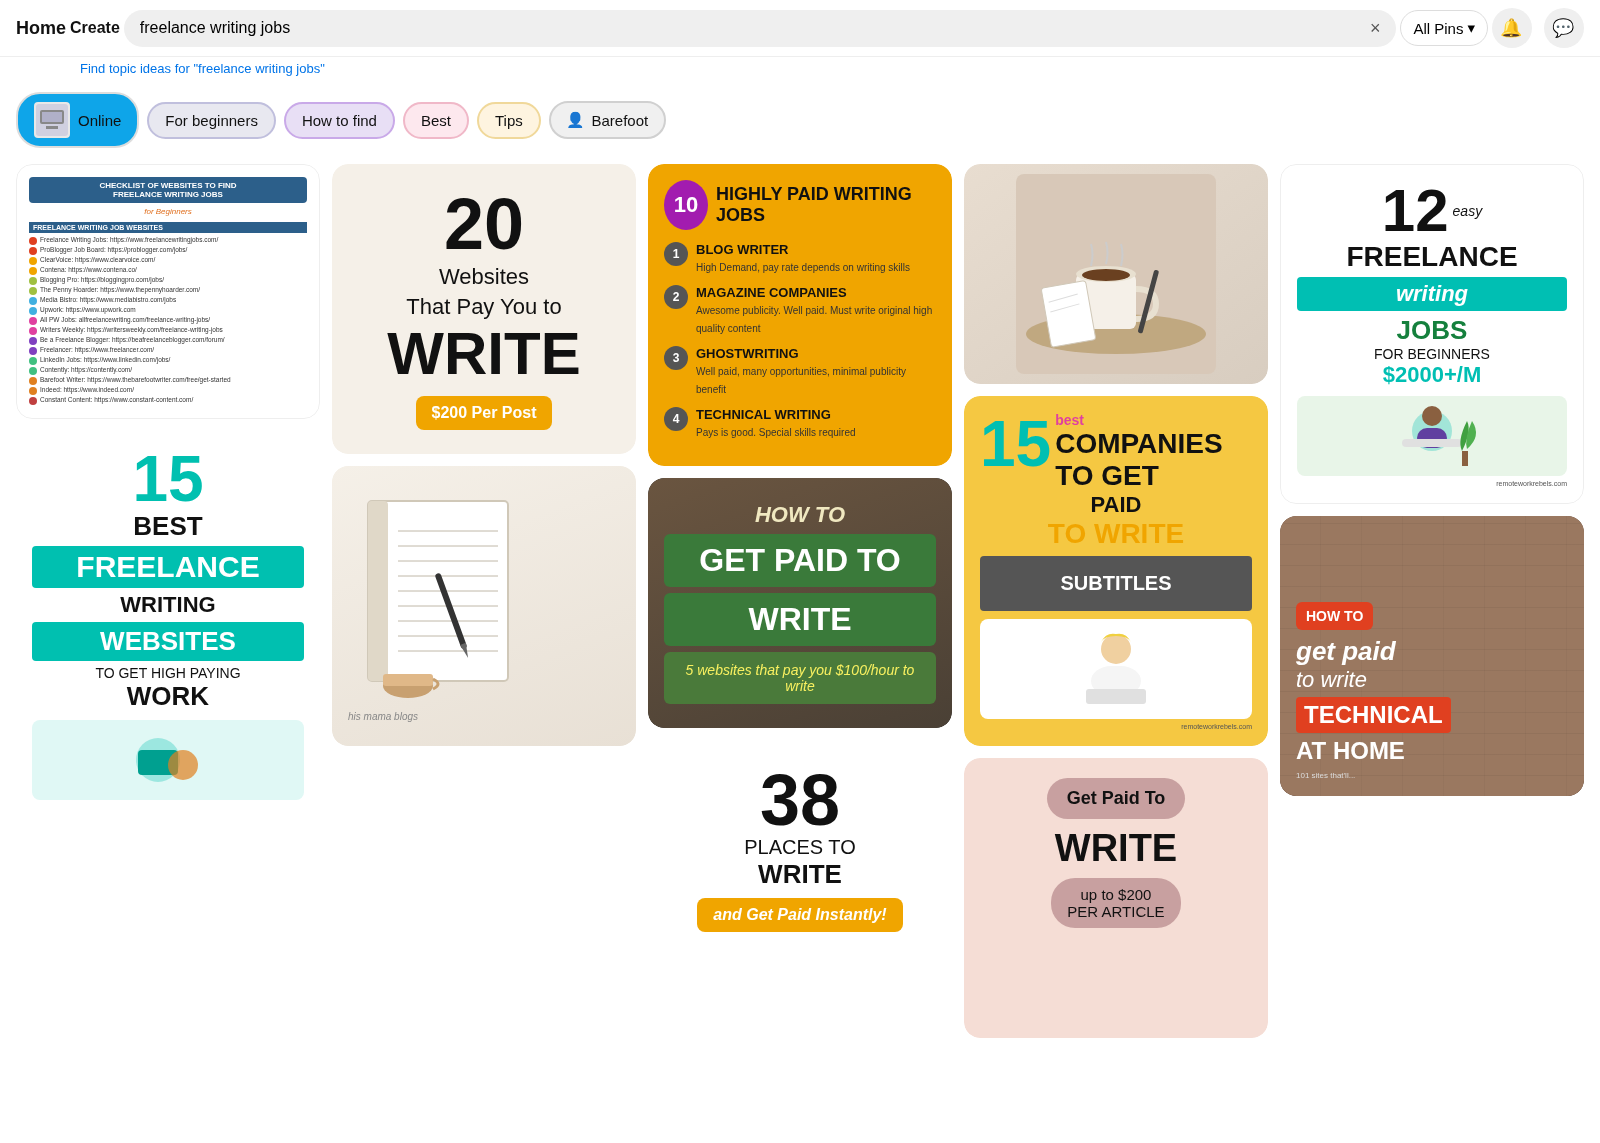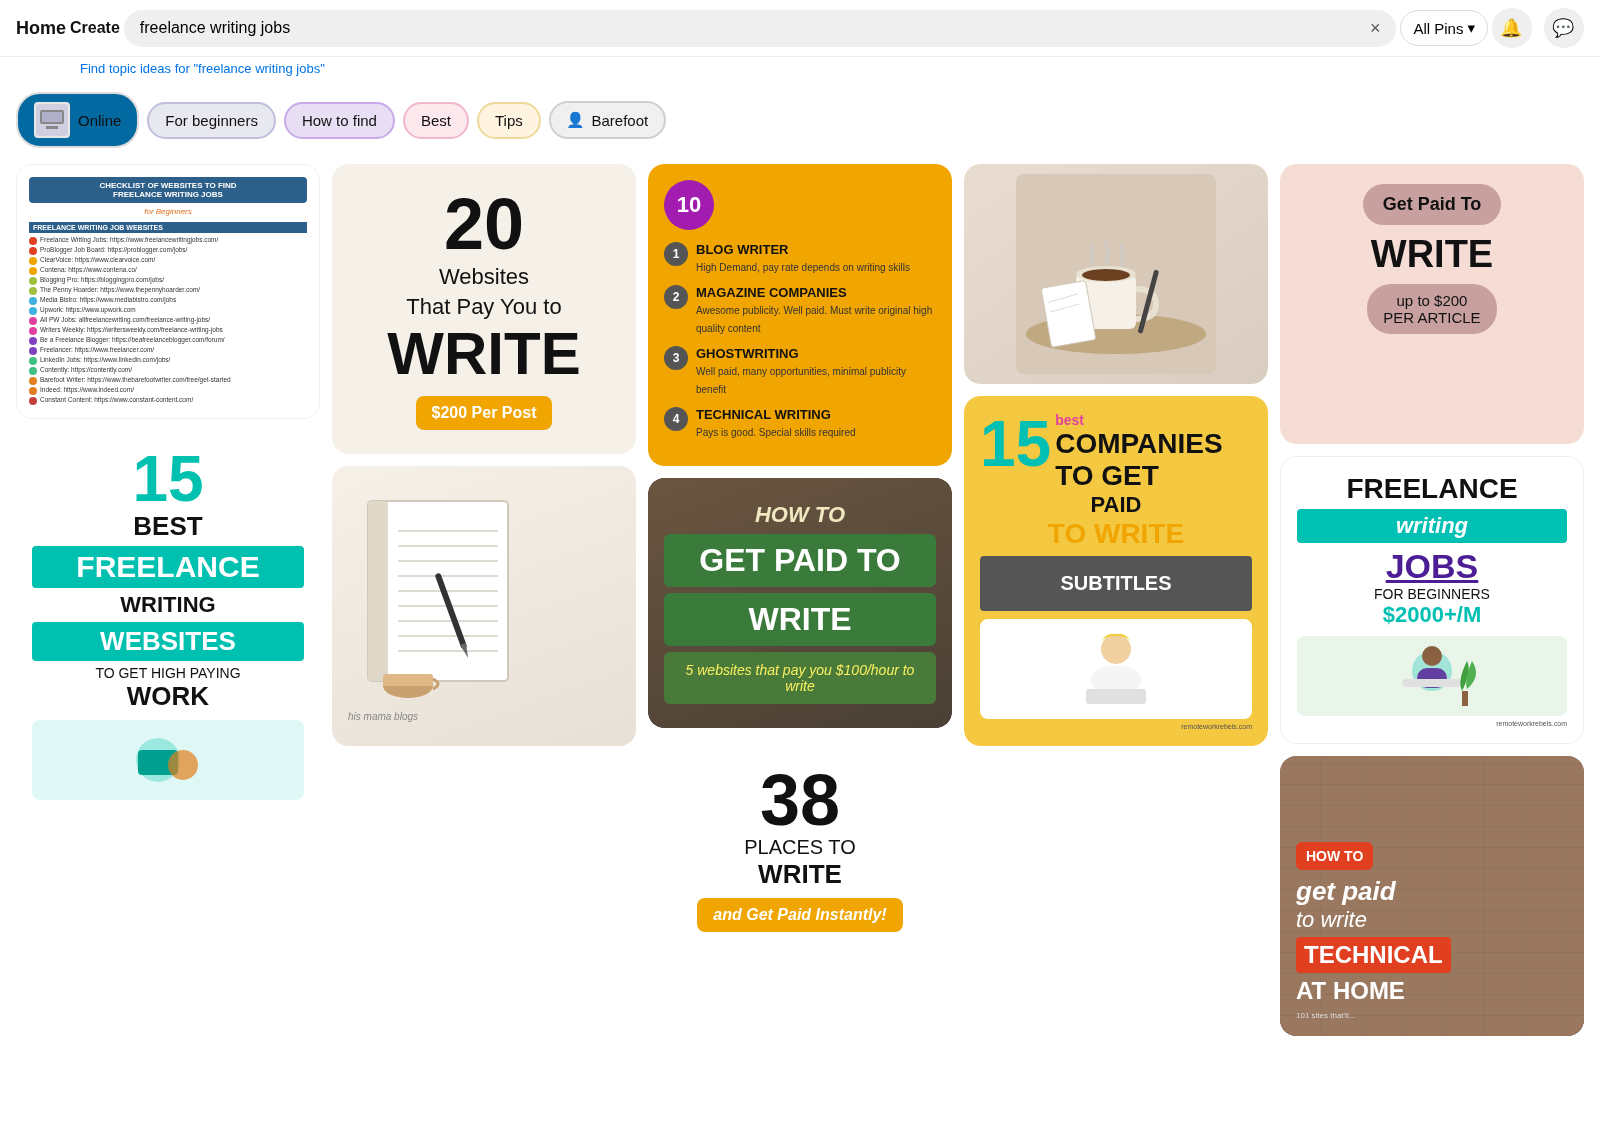--- a/index.html
+++ b/index.html
@@ -102,21 +102,21 @@
       gap: 6px;
       padding: 8px 16px;
       border-radius: 24px;
       font-size: 15px;
       font-weight: 500;
       cursor: pointer;
       white-space: nowrap;
       border: 2px solid transparent;
     }
     .chip-online {
-      background: #0369a1;
+      background: #0ea5e9;
       border: 2px solid #ddd;
       color: #111;
       display: flex;
       align-items: center;
       gap: 8px;
     }
     .chip-online-img {
       width: 36px;
       height: 36px;
       background: #e8e8e8;
@@ -333,24 +333,23 @@
       background: #00bfb3;
       color: #fff;
       font-size: 22px;
       font-style: italic;
       font-weight: 700;
       padding: 4px 8px;
       margin: 4px 0;
       border-radius: 4px;
     }
     .pin-12easy-t3 {
-      font-size: 34px;
-      font-weight: 900;
-      color: #4c1d95;
-      text-decoration: underline;
+      font-size: 26px;
+      font-weight: 900;
+      color: #15803d;
     }
     .pin-12easy-t4 {
       font-size: 14px;
       color: #111;
     }
     .pin-12easy-t5 {
       font-size: 22px;
       font-weight: 900;
       color: #00bfb3;
     }
@@ -754,20 +753,21 @@
         </svg>
         <div style="font-size:10px;color:#888;font-style:italic;">his mama blogs</div>
       </div>
     </div>
   </div>
 
   <div class="pin-card">
     <div class="pin-10paid">
       <div class="pin-10paid-header">
         <div class="pin-10paid-circle">10</div>
+        <div class="pin-10paid-title">HIGHLY PAID WRITING JOBS</div>
       </div>
       <div class="pin-10paid-item">
         <div class="pin-item-num">1</div>
         <div class="pin-item-text">
           <strong>BLOG WRITER</strong>
           <span>High Demand, pay rate depends on writing skills</span>
         </div>
       </div>
       <div class="pin-10paid-item">
         <div class="pin-item-num">2</div>
@@ -870,20 +870,24 @@
   <div class="pin-card">
     <div class="pin-getpaid">
       <div class="pin-getpaid-bubble">Get Paid To</div>
       <div class="pin-getpaid-t1">WRITE</div>
       <div class="pin-getpaid-sub">up to $200<br>PER ARTICLE</div>
     </div>
   </div>
 
   <div class="pin-card">
     <div class="pin-12easy">
+      <div style="display:flex;align-items:center;justify-content:center;gap:4px;">
+        <div class="pin-12easy-num">12</div>
+        <div class="pin-12easy-t1">easy</div>
+      </div>
       <div class="pin-12easy-t2">FREELANCE</div>
       <div class="pin-12easy-teal">writing</div>
       <div class="pin-12easy-t3">JOBS</div>
       <div class="pin-12easy-t4">FOR BEGINNERS</div>
       <div class="pin-12easy-t5">$2000+/M</div>
       <div class="pin-12easy-img">
         <svg width="120" height="70" viewBox="0 0 120 70">
           <circle cx="60" cy="30" r="20" fill="#00bfb3" opacity="0.3"></circle>
 
           <circle cx="60" cy="15" r="10" fill="#8a6040"></circle>

